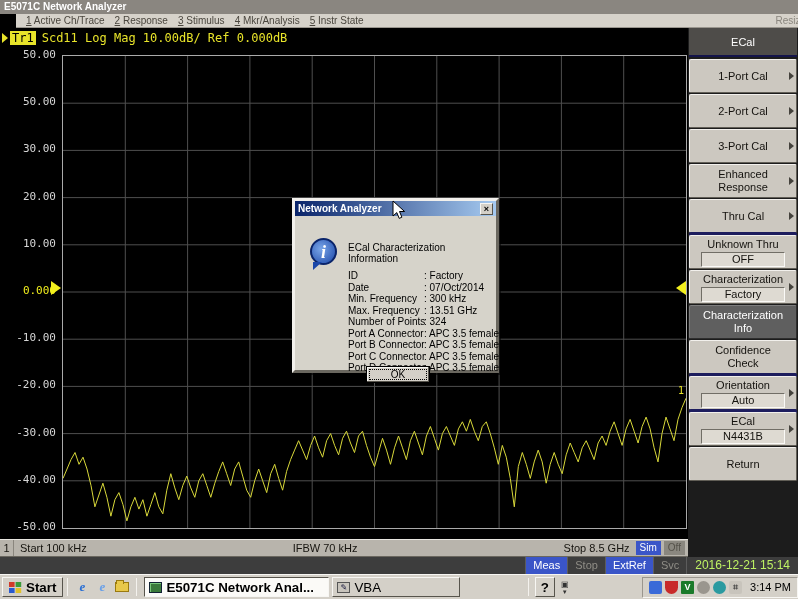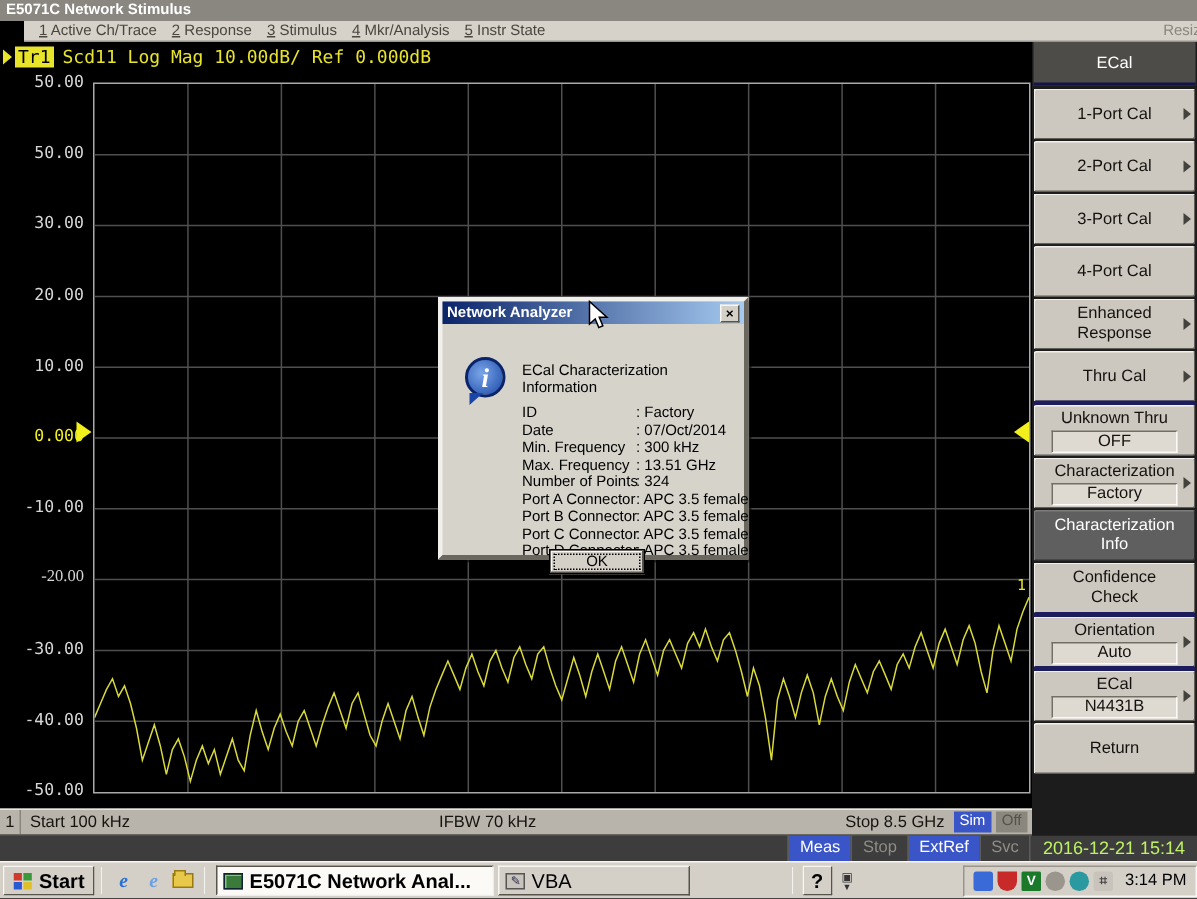--- a/index.html
+++ b/index.html
@@ -159,21 +159,21 @@
   .g-folder:before { content:""; position:absolute; left:0; top:-3px; width:6px; height:3px; background:#e8c84a; border:1px solid #9a7a10; border-bottom:none; }
   .g-screen { width:13px; height:11px; background:#3a7a3a; border:1px solid #123; box-shadow:inset 1px 1px 0 #7ac87a; }
   .g-vba { width:13px; height:11px; background:#c8c4bc; border:1px solid #555; color:#224; font-size:8px; line-height:9px; text-align:center; }
 </style>
 </head>
 <body>
 
 <div class="screen">
 
   <div class="titlebar">
-    <span>E5071C Network Stimulus</span>
+    <span>E5071C Network Analyzer</span>
   </div>
 
   <div class="menubar">
     <span id="menu-items" style="display:flex;">
         <span class="menu-item"><u>1</u> Active Ch/Trace</span>
         <span class="menu-item"><u>2</u> Response</span>
         <span class="menu-item"><u>3</u> Stimulus</span>
         <span class="menu-item"><u>4</u> Mkr/Analysis</span>
         <span class="menu-item"><u>5</u> Instr State</span>
       </span>
@@ -188,21 +188,21 @@
     </div>
 
     <div id="ylabels">
         <div class="ylabel" style="top: 20px;">50.00</div>
         <div class="ylabel" style="top: 67.2px;">50.00</div>
         <div class="ylabel" style="top: 114.4px;">30.00</div>
         <div class="ylabel" style="top: 161.6px;">20.00</div>
         <div class="ylabel" style="top: 208.8px;">10.00</div>
         <div class="ylabel ref" style="top: 256px;">0.000</div>
         <div class="ylabel" style="top: 303.2px;">-10.00</div>
-        <div class="ylabel" style="top: 350.4px; font-family: Liberation Serif, serif;">-20.00</div>
+        <div class="ylabel" style="top: 350.4px;">-20.00</div>
         <div class="ylabel" style="top: 397.6px;">-30.00</div>
         <div class="ylabel" style="top: 444.8px;">-40.00</div>
         <div class="ylabel" style="top: 492px;">-50.00</div>
       </div>
 
     <div class="plot">
       <svg id="plot-svg" width="623" height="472" viewBox="0 0 623 472">
           <line x1="0" x2="623" y1="47.2" y2="47.2" stroke="#4f4f4f" stroke-width="1"></line>
           <line x1="0" x2="623" y1="94.4" y2="94.4" stroke="#4f4f4f" stroke-width="1"></line>
           <line x1="0" x2="623" y1="141.6" y2="141.6" stroke="#4f4f4f" stroke-width="1"></line>
@@ -250,23 +250,20 @@
           <div class="sk-label">1-Port Cal</div>
           <span class="sk-arrow"></span>
         </div>
         <div class="softkey">
           <div class="sk-label">2-Port Cal</div>
           <span class="sk-arrow"></span>
         </div>
         <div class="softkey">
           <div class="sk-label">3-Port Cal</div>
           <span class="sk-arrow"></span>
-        </div>
-        <div class="softkey">
-          <div class="sk-label">4-Port Cal</div>
         </div>
         <div class="softkey">
           <div class="sk-label">Enhanced Response</div>
           <span class="sk-arrow"></span>
         </div>
         <div class="softkey">
           <div class="sk-label">Thru Cal</div>
           <span class="sk-arrow"></span>
         </div>
         <div class="softkey sep">

